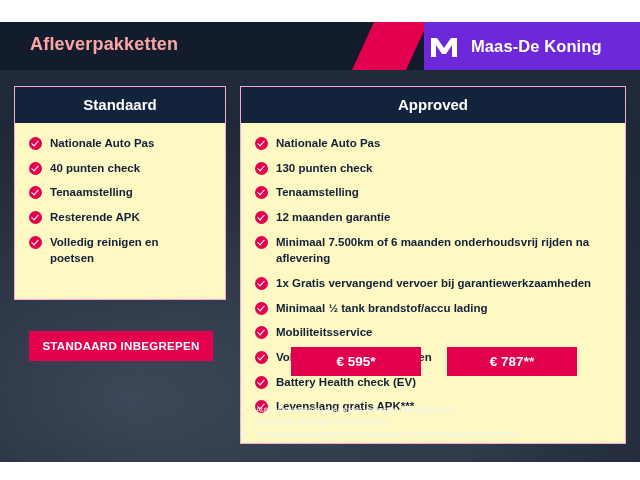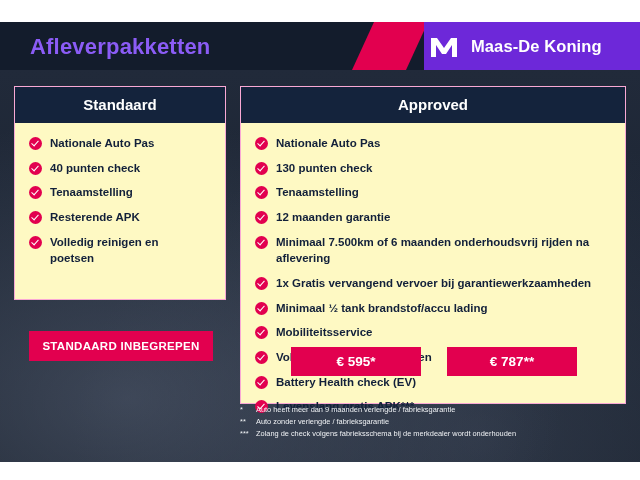--- a/index.html
+++ b/index.html
@@ -22,21 +22,21 @@
       radial-gradient(ellipse at 75% 90%, rgba(70,80,100,.45) 0%, rgba(26,34,48,0) 60%),
       linear-gradient(180deg, #212a3a 0%, #18202c 100%);
   }
   
   #header {
     position: absolute; left: 0; top: 22px; width: 640px; height: 48px;
     background: #131c2c;
   }
   #header-title {
     position: absolute; left: 30px; top: 12px;
-    color: #8b5cf6; font-size: 22px; font-weight: bold; letter-spacing: .2px;
+    color: #fca5a5; font-size: 18px; font-weight: bold; letter-spacing: .2px;
   }
   #header-pink {
     position: absolute; left: 352px; top: 0; width: 76px; height: 48px;
     background: #e2004f;
     clip-path: polygon(22px 0, 76px 0, 54px 48px, 0 48px);
   }
   #brand {
     position: absolute; left: 424px; top: 0; width: 216px; height: 48px;
     background: #6d28d9; display: flex; align-items: center;
   }
@@ -47,21 +47,21 @@
   #brand-name {
     color: #ffffff; font-size: 16.5px; font-weight: bold; letter-spacing: .1px;
   }
   
   .card {
     position: absolute;
     background: #fef9c3;
     border: 1px solid #f9a8d4;
   }
   #card-standard { left: 14px; top: 86px; width: 212px; height: 214px; }
-  #card-approved { left: 240px; top: 86px; width: 386px; height: 318px; }
+  #card-approved { left: 240px; top: 86px; width: 386px; height: 358px; }
 
   .card-head {
     background: #14233c; color: #fff;
     text-align: center; font-weight: bold; font-size: 15px;
     padding: 9px 0 10px;
   }
   .card-body { padding: 12px 30px 10px 14px; }
 
   ul.feature-list { list-style: none; }
   ul.feature-list li {

